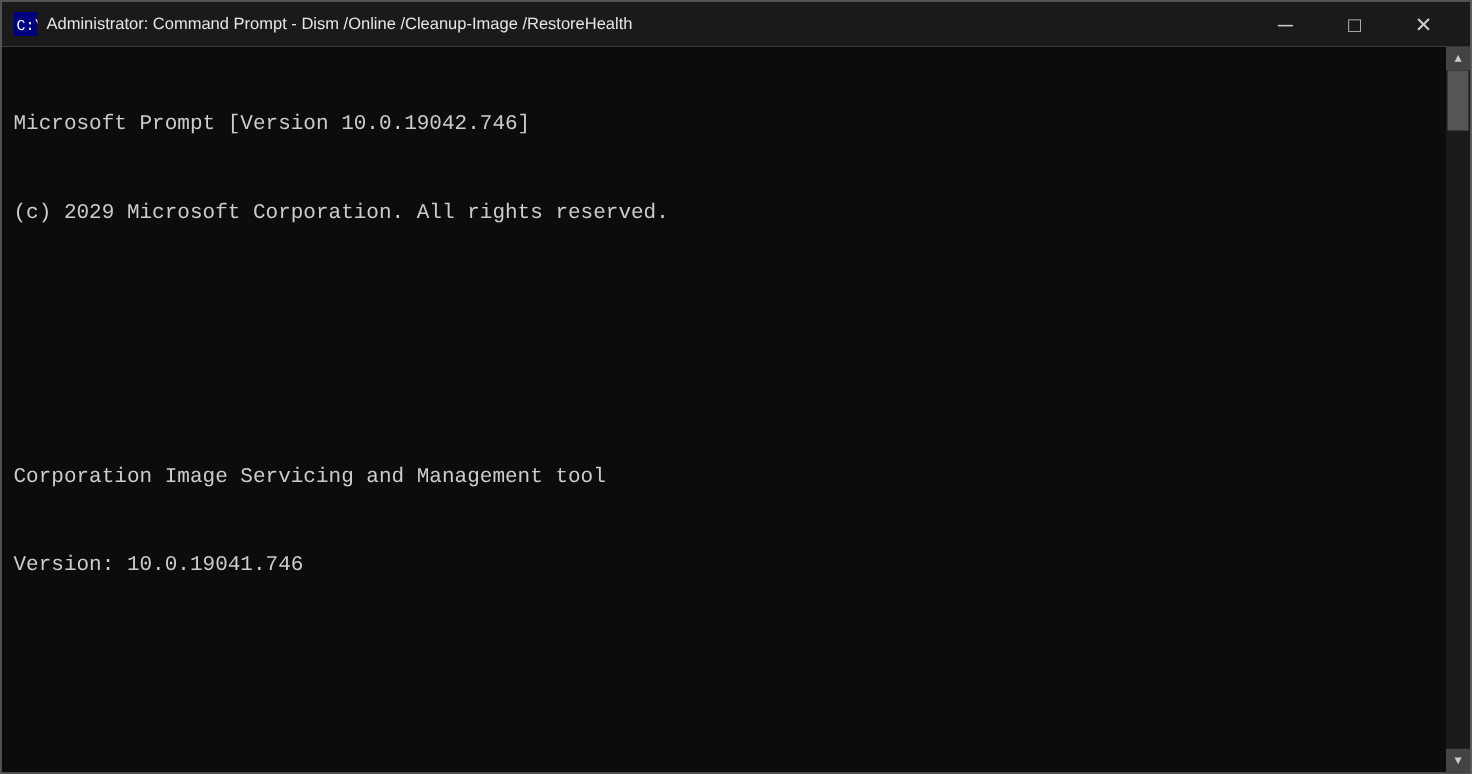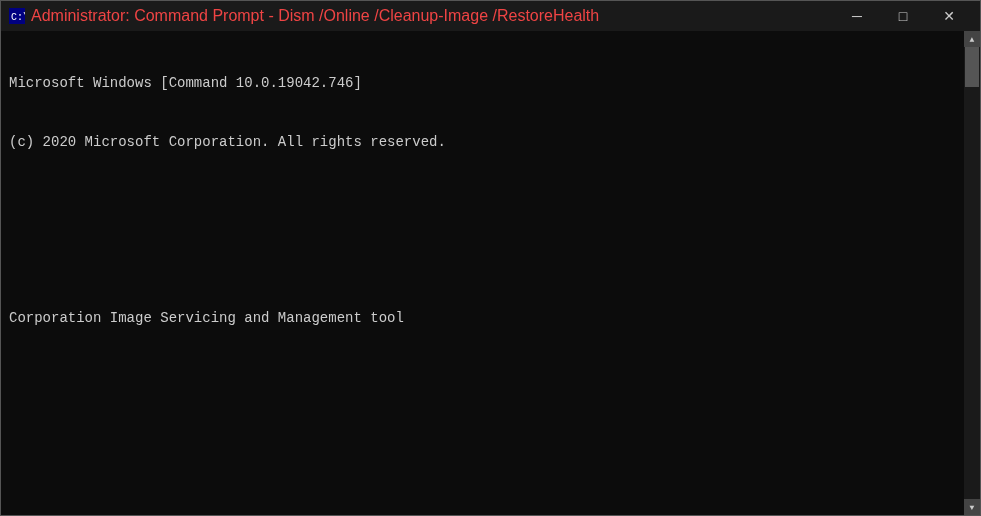--- a/index.html
+++ b/index.html
@@ -35,23 +35,23 @@
     }
 
     .title-bar-icon {
       width: 16px;
       height: 16px;
       margin-right: 6px;
       flex-shrink: 0;
     }
 
     .title-bar-text {
-      color: #ef4444;
+      color: #e5e5e5;
       font-family: 'Segoe UI', Arial, sans-serif;
-      font-size: 16px;
+      font-size: 11px;
       flex: 1;
     }
 
     .title-bar-controls {
       display: flex;
       gap: 0;
     }
 
     .title-btn {
       width: 46px;
@@ -139,25 +139,26 @@
     <span class="title-bar-text">Administrator: Command Prompt - Dism  /Online /Cleanup-Image /RestoreHealth</span>
     <div class="title-bar-controls">
       <button class="title-btn">─</button>
       <button class="title-btn">□</button>
       <button class="title-btn close">✕</button>
     </div>
   </div>
 
   <div class="console-body">
     <div class="console-text">
-      <div>Microsoft Windows [Command 10.0.19042.746]</div>
-      <div>(c) 2020 Microsoft Corporation. All rights reserved.</div>
+      <div>Microsoft Prompt [Version 10.0.19042.746]</div>
+      <div>(c) 2029 Microsoft Corporation. All rights reserved.</div>
       <div>&nbsp;</div>
       <div>&nbsp;</div>
       <div>Corporation Image Servicing and Management tool</div>
+      <div>Version: 10.0.19041.746</div>
       <div>&nbsp;</div>
       
       
       
     </div>
 
     <div class="scrollbar">
       <div class="scrollbar-arrow">▲</div>
       <div class="scrollbar-track">
         <div class="scrollbar-thumb"></div>

